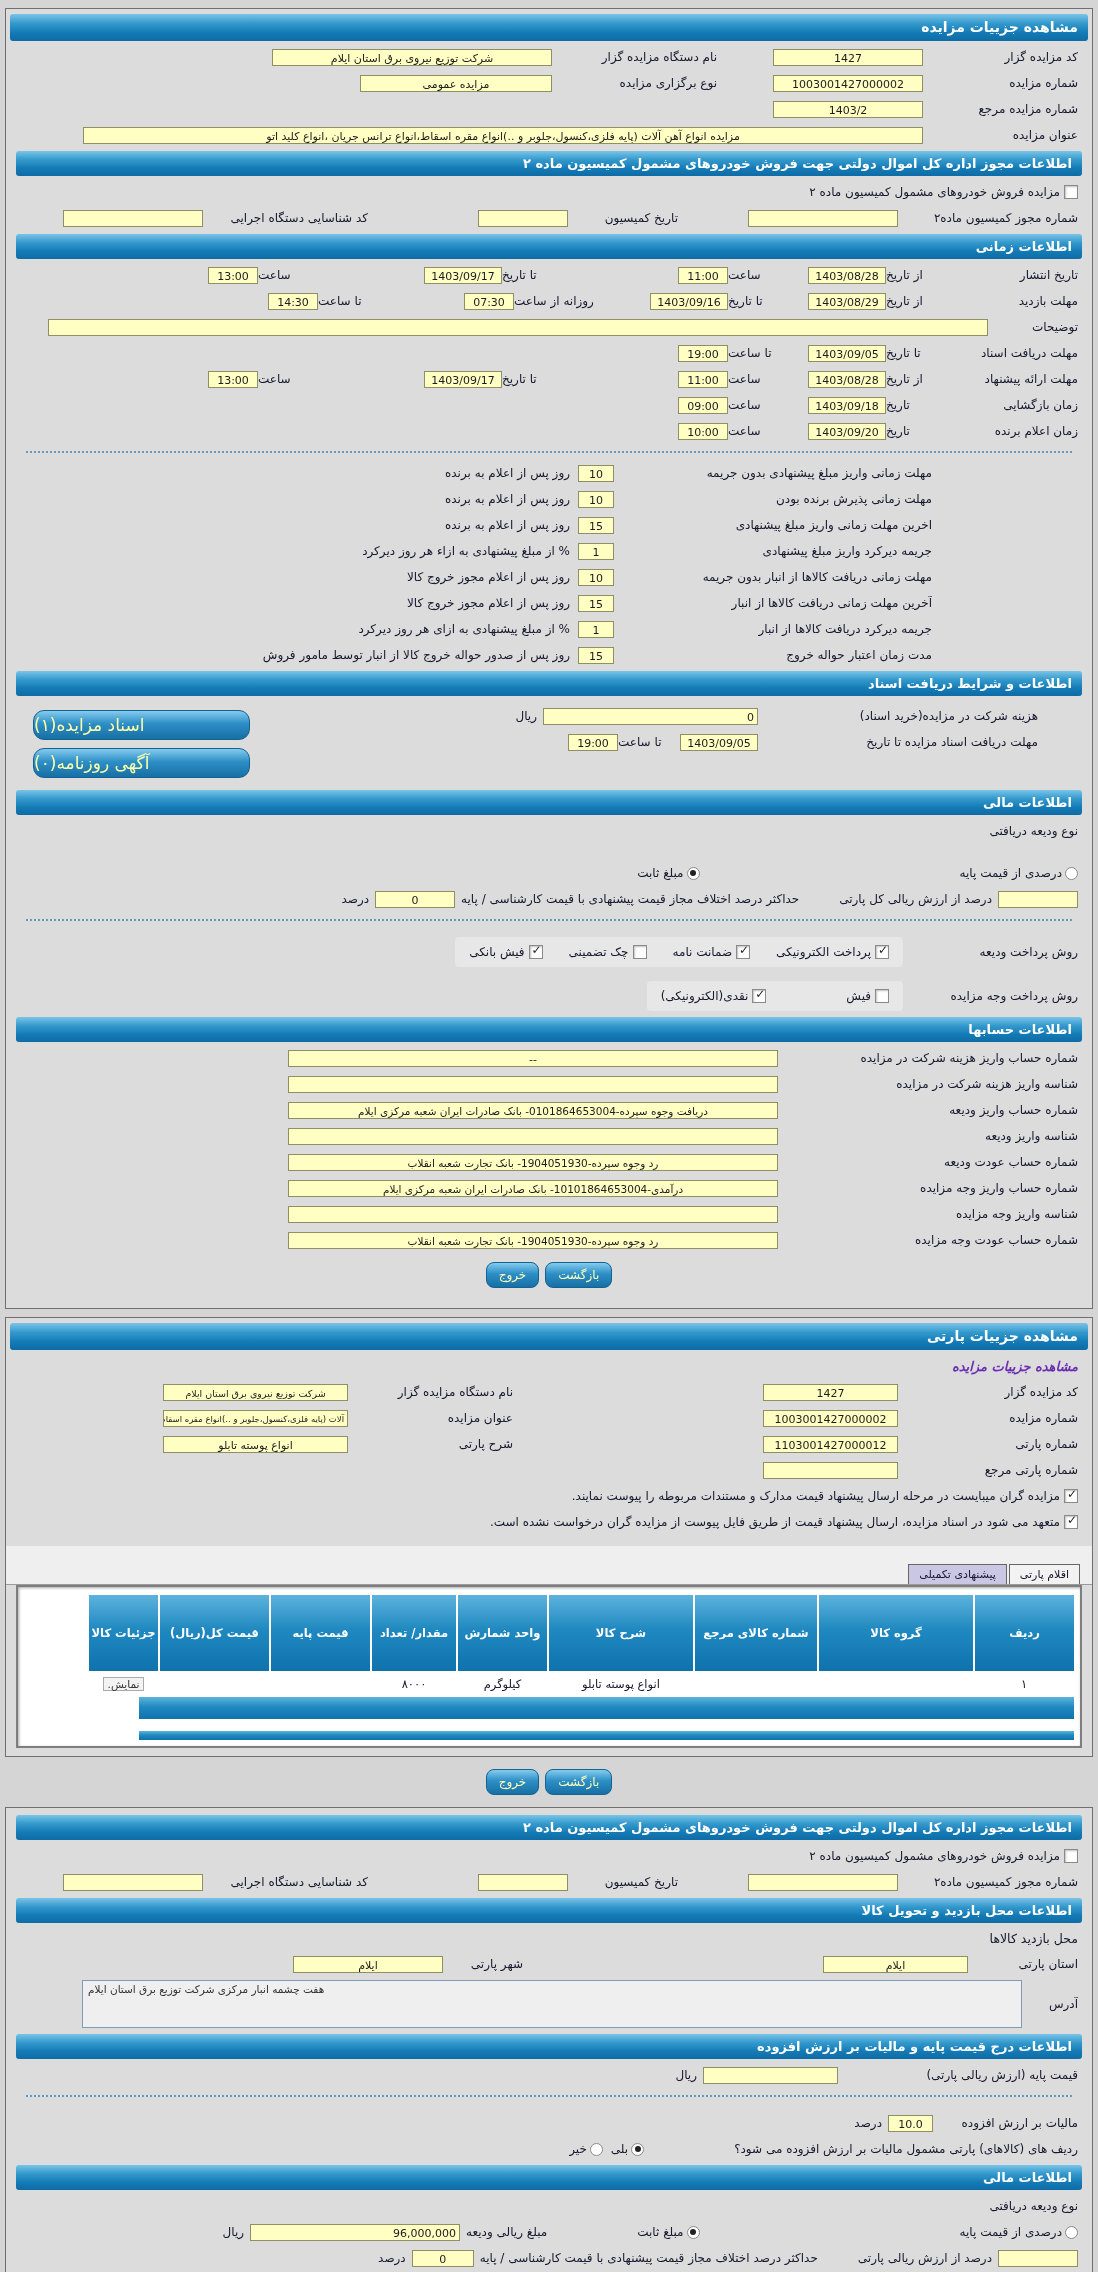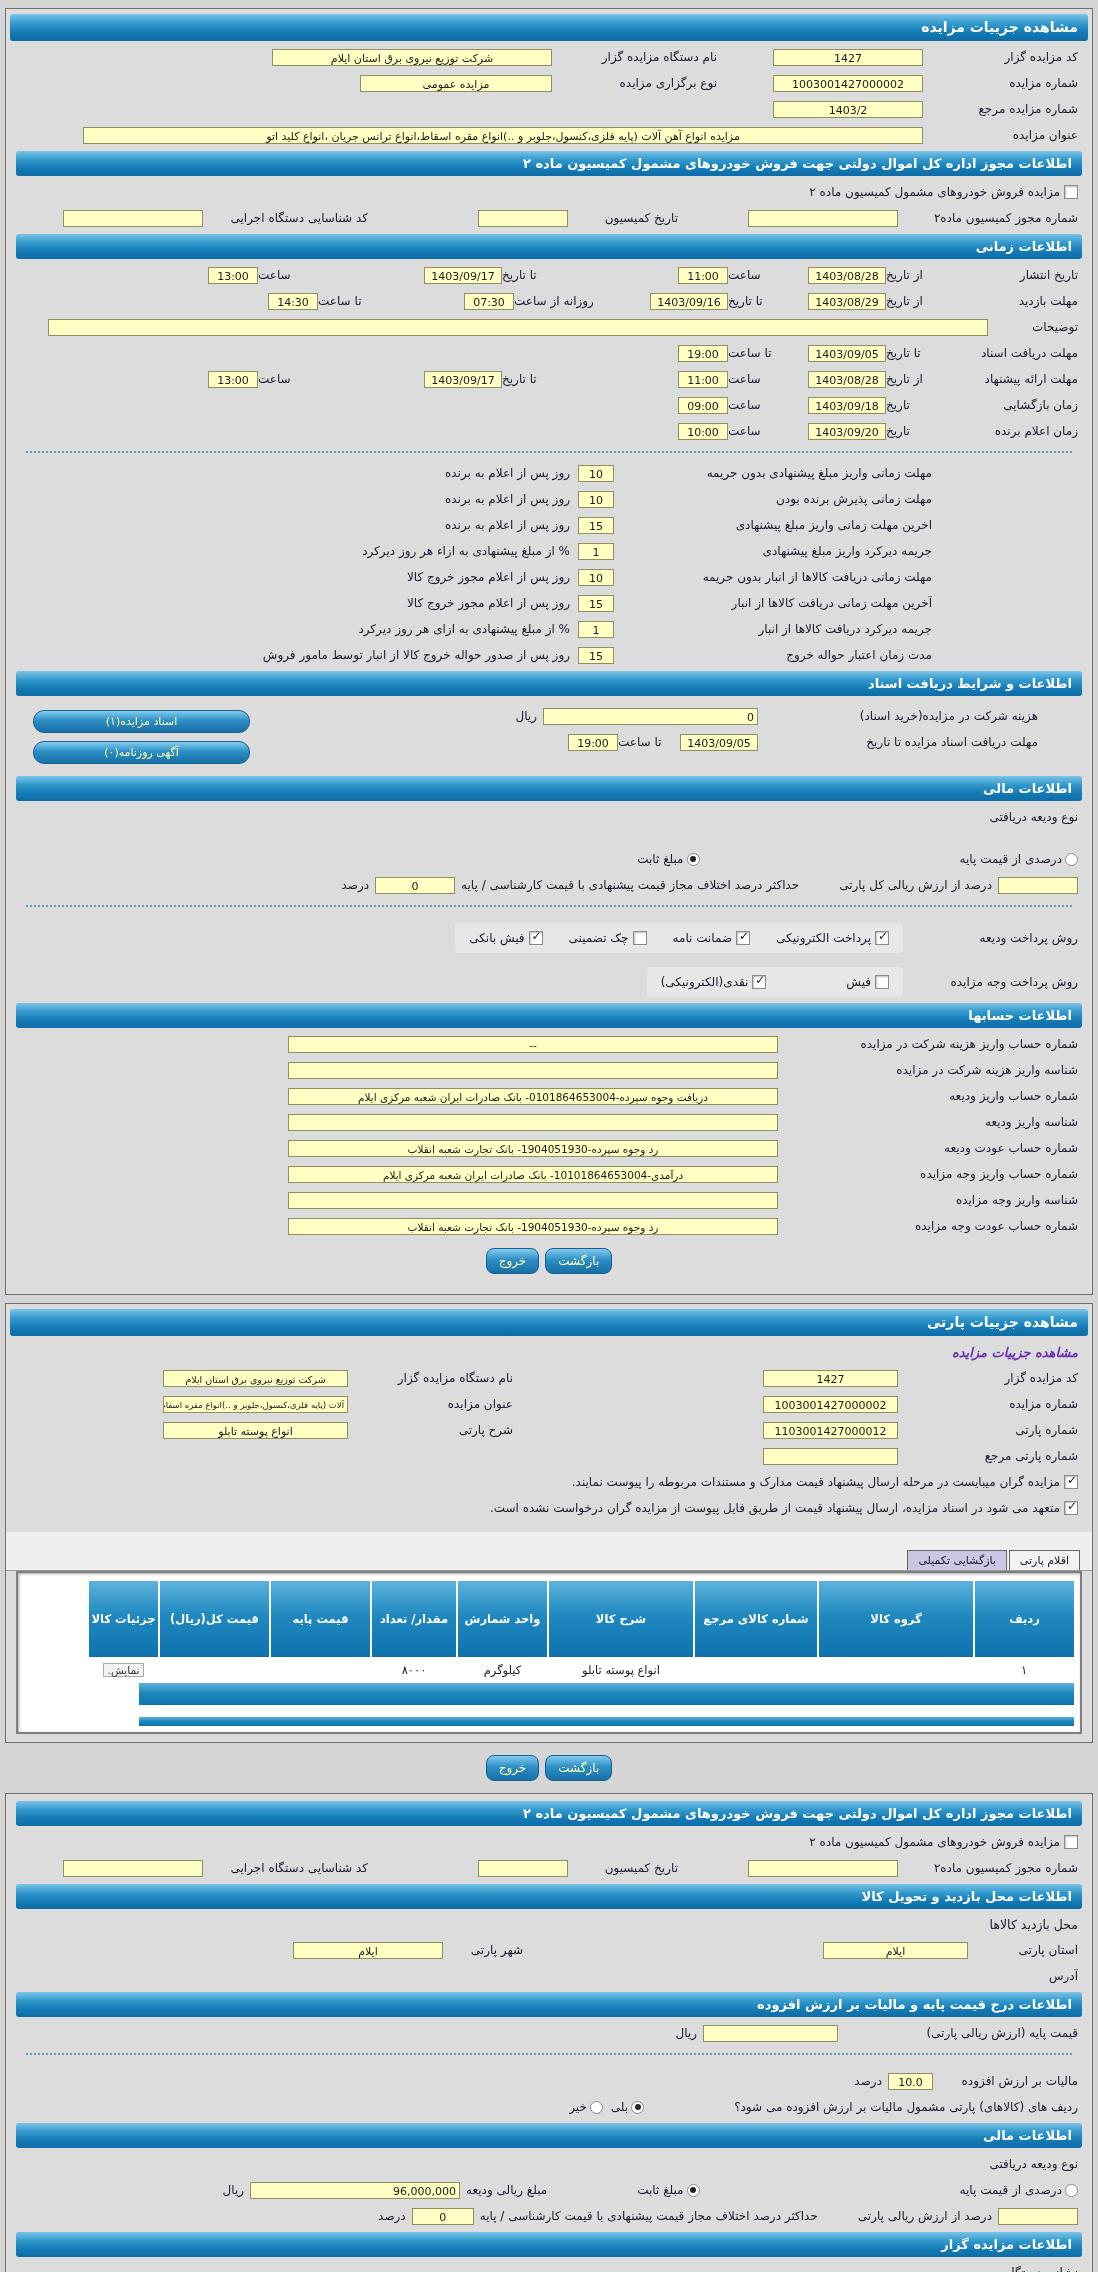--- a/index.html
+++ b/index.html
@@ -28,21 +28,21 @@
   .sp110{width:110px;flex:none}.sp120{width:120px;flex:none}.sp250{width:250px;flex:none}.sp260{width:260px;flex:none}.sp300{width:300px;flex:none}
   .dotsep{border-top:2px dotted #6699bb;margin:10px 20px;height:0;}
   .cb{width:12px;height:12px;border:1px solid #8a8a8a;background:#fff;display:inline-block;position:relative;flex:none;
       box-shadow:inset 1px 1px 2px rgba(0,0,0,.25);margin-left:4px;}
   .cb.on::after{content:"\2713";position:absolute;top:-3px;right:0;font-size:12px;font-weight:bold;color:#1d1d1d;}
   .rd{width:11px;height:11px;border-radius:50%;border:1px solid #8a8a8a;background:#fff;display:inline-block;position:relative;flex:none;margin-left:3px;}
   .rd.on::after{content:"";position:absolute;top:2.5px;right:2.5px;left:2.5px;bottom:2.5px;background:#222;border-radius:50%;}
   .btn{display:inline-block;text-align:center;padding:5px 12px;border-radius:8px;color:#ffffb8;font-size:12px;cursor:pointer;
        background:linear-gradient(180deg,#84cbee 0%,#2d8fc6 45%,#176fa5 100%);border:1px solid #14628f;white-space:nowrap;}
   .btnrow{display:flex;justify-content:center;gap:6px;margin:12px 0;}
-  .sidebtn{display:block;width:215px;margin:8px 0;text-align:center;padding:4px 0;border-radius:11px;color:#ffffa8;font-size:11px;
+  .sidebtn{display:block;width:215px;margin:8px 0;text-align:left;padding:4px 0;border-radius:11px;color:#ffffa8;font-size:17px;
        background:linear-gradient(180deg,#84cbee 0%,#2d8fc6 45%,#176fa5 100%);border:1px solid #14628f;cursor:pointer;}
   .docswrap{display:flex;margin:4px 14px;}
   .docsrows{flex:1;}
   .docsbtns{width:230px;padding-top:2px;}
   .graybox{display:flex;align-items:center;background:#e7e7e7;border-radius:4px;height:30px;padding:0 14px;gap:26px;}
   .graybox.wide{gap:80px;}
   .opt{display:flex;align-items:flex-end;font-size:12px;}
   .link{color:#6b2fb3;font-weight:bold;font-style:italic;font-size:13px;cursor:pointer;}
   .tabstrip{display:flex;align-items:flex-end;background:#efefef;height:38px;margin:14px 0 0 0;padding:0 12px;border-bottom:1px solid #9a9a9a;}
   .tab{padding:3px 10px;font-size:11px;border:1px solid #666;border-bottom:none;margin-left:2px;cursor:pointer;}
@@ -391,21 +391,21 @@
     <span class="cb on"></span>
     <span class="lbl">مزایده گران میبایست در مرحله ارسال پیشنهاد قیمت مدارک و مستندات مربوطه را پیوست نمایند.</span>
   </div>
   <div class="row">
     <span class="cb on"></span>
     <span class="lbl">متعهد می شود در اسناد مزایده، ارسال پیشنهاد قیمت از طریق فایل پیوست از مزایده گران درخواست نشده است.</span>
   </div>
 
   <div class="tabstrip">
     <span class="tab active">اقلام پارتی</span>
-    <span class="tab inactive">بازگشایی تکمیلی</span>
+    <span class="tab inactive">پیشنهادی تکمیلی</span>
   </div>
   <div class="tblouter">
     <table class="items">
       <tbody>
           <tr>
         <th style="width:95px">ردیف</th>
         <th style="width:150px">گروه کالا</th>
         <th style="width:118px">شماره کالای مرجع</th>
         <th style="width:140px">شرح کالا</th>
         <th style="width:85px">واحد شمارش</th>
@@ -458,20 +458,21 @@
   <div class="sublbl">محل بازدید کالاها</div>
   <div class="row">
     <span class="lbl w110">استان پارتی</span>
     <span class="f w145">ایلام</span>
     <span class="sp300"></span>
     <span class="lbl w80">شهر پارتی</span>
     <span class="f w150">ایلام</span>
   </div>
   <div class="row">
     <span class="lbl w56">آدرس</span>
+    <span class="ta w940" style="height:48px">هفت چشمه انبار مرکزی شرکت توزیع برق استان ایلام</span>
   </div>
 
   <div class="hdr">اطلاعات درج قیمت پایه و مالیات بر ارزش افزوده</div>
   <div class="row">
     <span class="lbl w240">قیمت پایه (ارزش ریالی پارتی)</span>
     <span class="f w135"></span>
     <span class="sp6"></span>
     <span class="wrd">ریال</span>
   </div>
   <div class="dotsep"></div>

